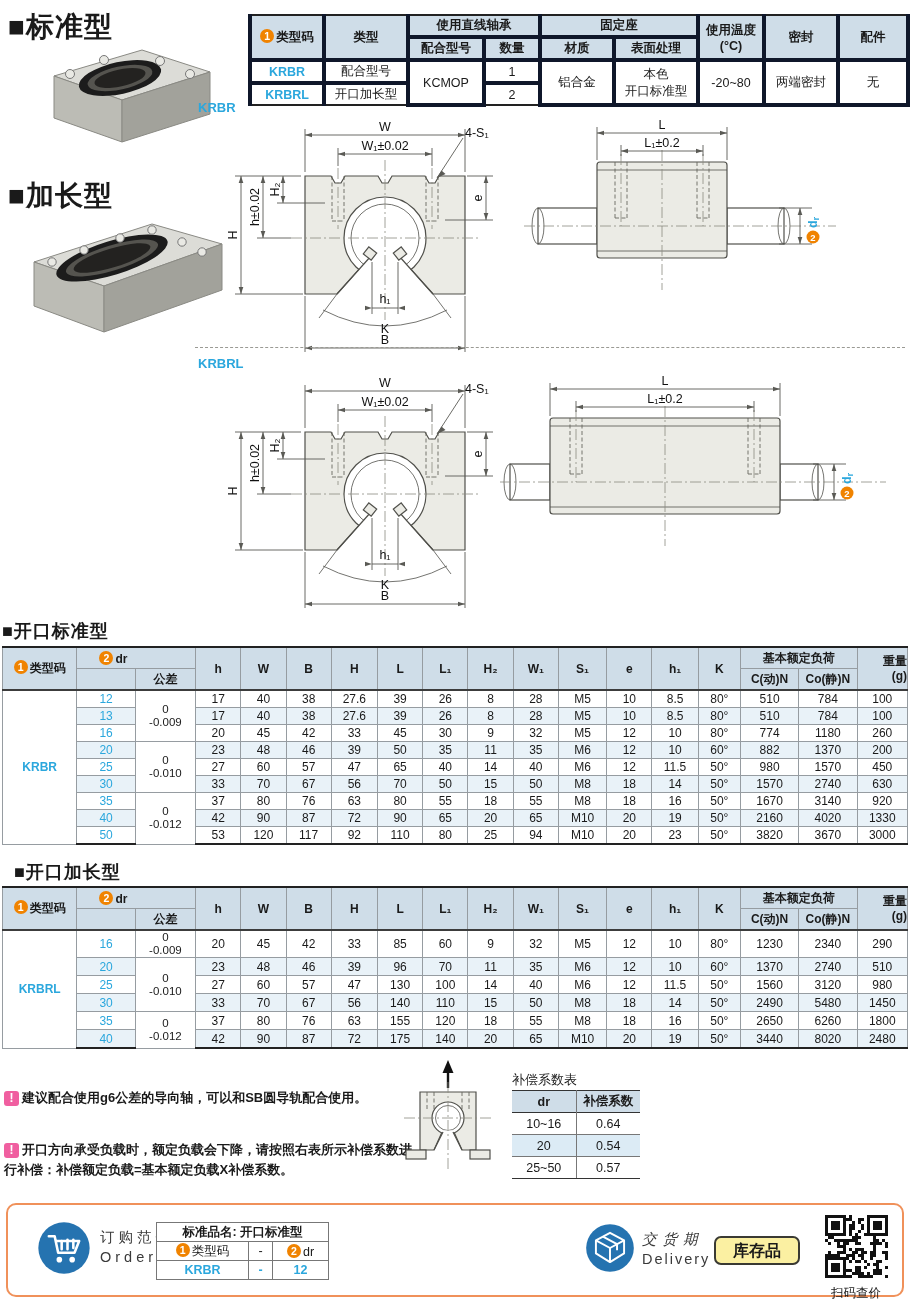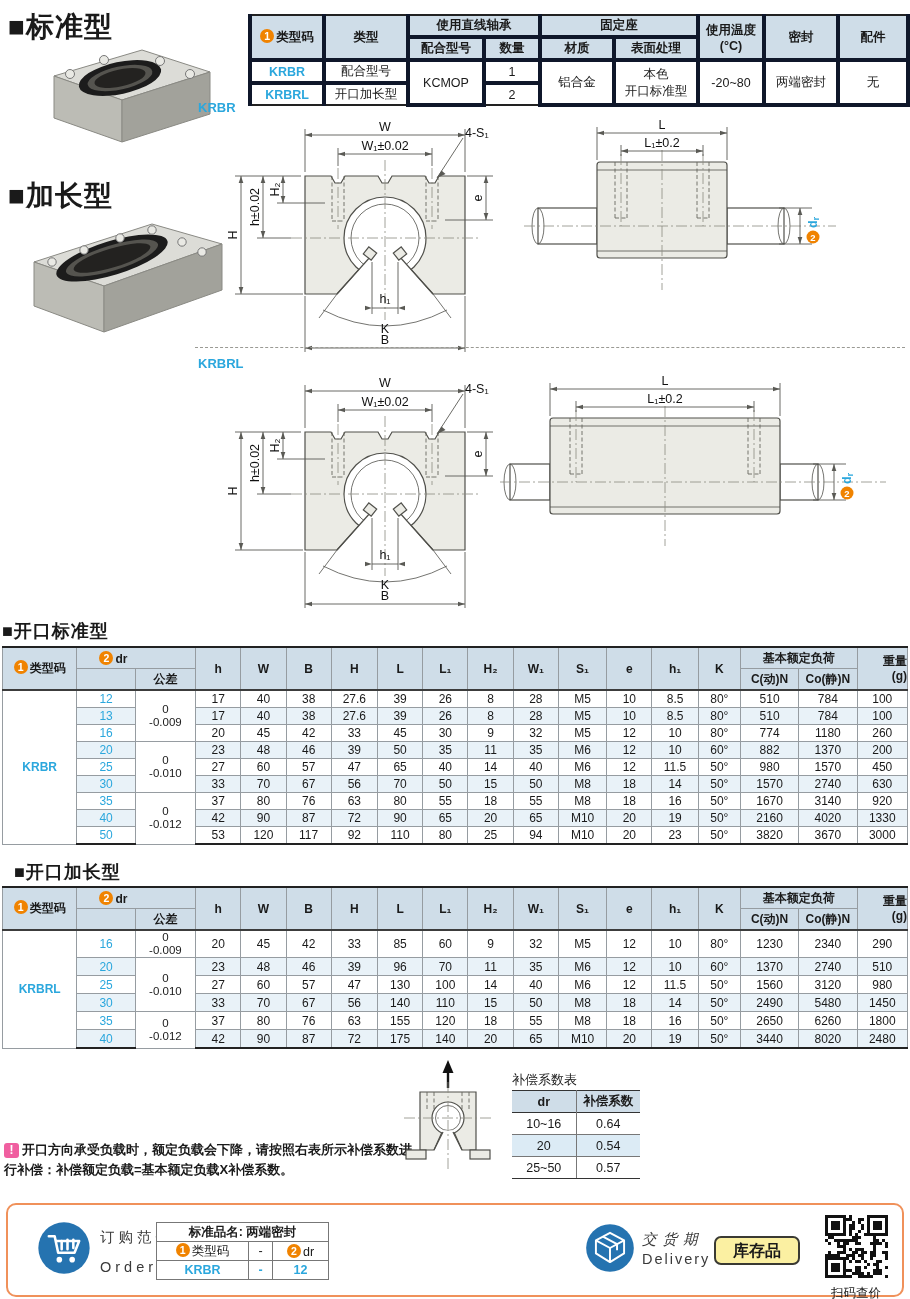--- a/index.html
+++ b/index.html
@@ -51,21 +51,21 @@
   .comp tr:nth-child(2) td{border-top:1.5px solid #333;}
   .comp tr:last-child td{border-bottom:1.5px solid #333;}
   .comp th:first-child,.comp td:first-child{border-right:1px solid #777;}
   .comp tr.alt2 td{background:#dcebf5;}
 
   
   .footer{position:absolute;left:6px;top:1203px;width:894px;height:90px;border:2.5px solid #f0915a;border-radius:10px;background:#fff;}
   .footer .icon-circ{position:absolute;}
   .order-text{position:absolute;left:92px;top:23px;font-size:14.5px;color:#3a3a3a;}
   .order-text .cn{letter-spacing:4px;}
-  .order-text .en{letter-spacing:4px;margin-top:12px;}
+  .order-text .en{letter-spacing:4px;margin-top:2px;}
   .order-table{position:absolute;left:148px;top:17px;width:172px;font-size:12.5px;text-align:center;table-layout:fixed;background:#fff;}
   .order-table th,.order-table td{border:1px solid #777;height:18px;}
   .order-table th{font-weight:bold;}
   .delivery-text{position:absolute;left:634px;top:25px;font-size:14.5px;color:#3a3a3a;}
   .delivery-text .cn{letter-spacing:6px;font-style:italic;}
   .delivery-text .en{letter-spacing:2px;margin-top:2px;}
   .stock-badge{position:absolute;left:706px;top:31px;width:82px;height:25px;background:#fbf0a2;border:2px solid #3a3a33;border-radius:7px;font-size:16px;font-weight:bold;text-align:center;line-height:25px;}
   .qr-wrap{position:absolute;left:814px;top:8px;width:68px;text-align:center;}
   .qr-caption{font-size:12.5px;margin-top:2px;}
 
@@ -797,20 +797,21 @@
           <td>20</td>
           <td>19</td>
           <td>50°</td>
           <td>3440</td>
           <td>8020</td>
           <td>2480</td>
         </tr>
       </tbody>
     </table>
 
+  <div class="note" style="top:1088px;width:400px"><span class="note-icon">!</span><span>建议配合使用g6公差的导向轴，可以和SB圆导轨配合使用。</span></div>
   <div class="note" style="top:1140px;width:420px"><span class="note-icon">!</span><span>开口方向承受负载时，额定负载会下降，请按照右表所示补偿系数进行补偿：补偿额定负载=基本额定负载X补偿系数。</span></div>
 
   <svg style="position:absolute;left:398px;top:1058px" width="100" height="132" viewBox="0 0 100 132">
     <line x1="50" y1="30" x2="50" y2="12" stroke="#111" stroke-width="2.4"></line>
     <polygon points="50,2 44.5,15 55.5,15" fill="#111"></polygon>
     <path class="blk" d="M22,34 H78 V92 H64 L56,74 H44 L36,92 H22 Z"></path>
     <rect class="blk" x="8" y="92" width="20" height="9"></rect>
     <rect class="blk" x="72" y="92" width="20" height="9"></rect>
     <circle class="wht" cx="50" cy="60" r="16"></circle>
     <circle class="thin" cx="50" cy="60" r="12.5"></circle>
@@ -862,21 +863,21 @@
       <div class="en">Order</div>
     </div>
     <table class="order-table">
       <colgroup>
           <col style="width:92px">
           <col style="width:24px">
           <col style="width:56px">
         </colgroup>
       <tbody>
           <tr>
-            <th colspan="3">标准品名: 两端密封</th>
+            <th colspan="3">标准品名: 开口标准型</th>
           </tr>
       <tr>
         <td><span class="badge">1</span><span>类型码</span></td>
         <td>-</td>
         <td><span class="badge">2</span><span>dr</span></td>
       </tr>
       <tr class="code">
         <td>KRBR</td>
         <td>-</td>
         <td>12</td>

